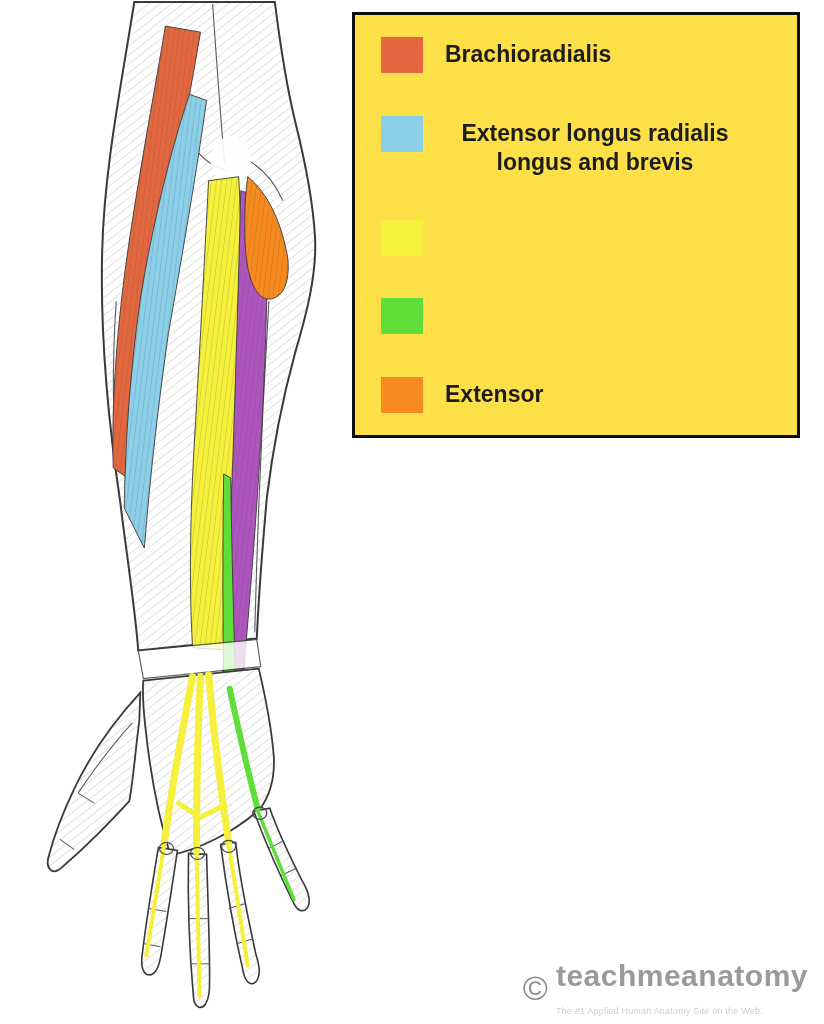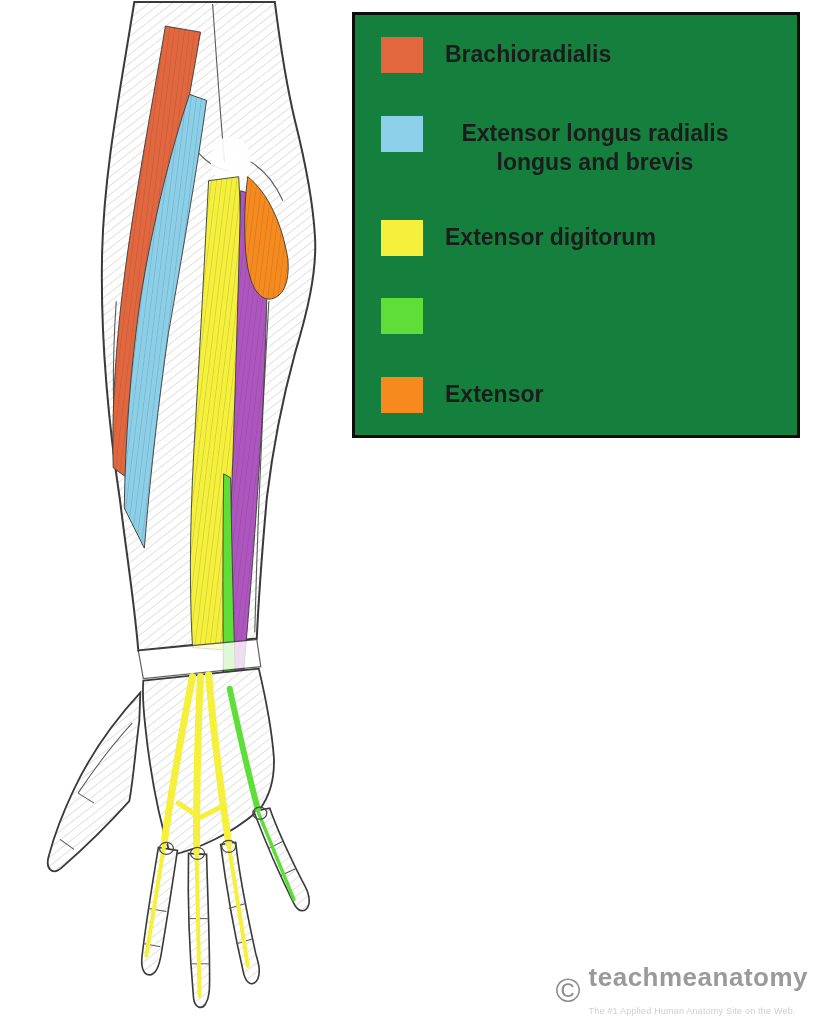--- a/index.html
+++ b/index.html
@@ -4,32 +4,32 @@
 <style>
   html,body{margin:0;padding:0;}
   body{
     width:824px;height:1024px;position:relative;overflow:hidden;
     background:#ffffff;
     font-family:"Liberation Sans", sans-serif;
   }
   .figure-wrap{position:absolute;left:14px;top:0;width:345px;height:1014px;}
   .legend{
     position:absolute;left:352px;top:12px;width:448px;height:426px;
-    background:#15803d;border:3px solid #0d0d0d;box-sizing:border-box;
+    background:#fde047;border:3px solid #0d0d0d;box-sizing:border-box;
     padding:22px 26px;display:flex;flex-direction:column;justify-content:space-between;
   }
   .legend-row{display:flex;align-items:flex-start;gap:22px;}
   .swatch{width:42px;height:36px;flex:0 0 auto;display:inline-block;}
   .legend-label{
     font-weight:bold;font-size:23px;color:#1c1c1c;line-height:1.28;
     max-width:300px;text-align:center;padding-top:3px;
   }
   .watermark{position:absolute;right:16px;bottom:8px;display:flex;align-items:center;gap:8px;}
   .wm-icon{font-size:34px;color:#8e8e8e;line-height:1;}
-  .wm-brand{font-size:26px;font-weight:bold;color:#9a9a9a;letter-spacing:.5px;line-height:1.05;}
+  .wm-brand{font-size:30px;font-weight:bold;color:#9a9a9a;letter-spacing:.5px;line-height:1.05;}
   .wm-tagline{font-size:9px;color:#cfcfce;margin-top:15px;letter-spacing:.2px;}
 </style>
 </head>
 <body>
 
 <div class="figure-wrap">
 <svg width="345" height="1014" viewBox="0 0 340 1010" xmlns="http://www.w3.org/2000/svg">
   <defs>
     <pattern id="paper" width="7" height="7" patternUnits="userSpaceOnUse" patternTransform="rotate(52)">
       <rect width="7" height="7" fill="#ffffff"></rect>
@@ -122,21 +122,20 @@
   <div class="legend-row">
     <span class="swatch" style="background: rgb(226, 103, 62);"></span>
     <span class="legend-label">Brachioradialis</span>
   </div>
   <div class="legend-row">
     <span class="swatch" style="background: rgb(139, 207, 232);"></span>
     <span class="legend-label">Extensor longus radialis longus and brevis</span>
   </div>
   <div class="legend-row">
     <span class="swatch" style="background: rgb(245, 240, 59);"></span>
-    <span class="legend-label">Extensor digitorum</span>
   </div>
   <div class="legend-row">
     <span class="swatch" style="background: rgb(95, 222, 58);"></span>
   </div>
   <div class="legend-row">
     <span class="swatch" style="background: rgb(246, 138, 31);"></span>
     <span class="legend-label">Extensor</span>
   </div>
 </div>
 

